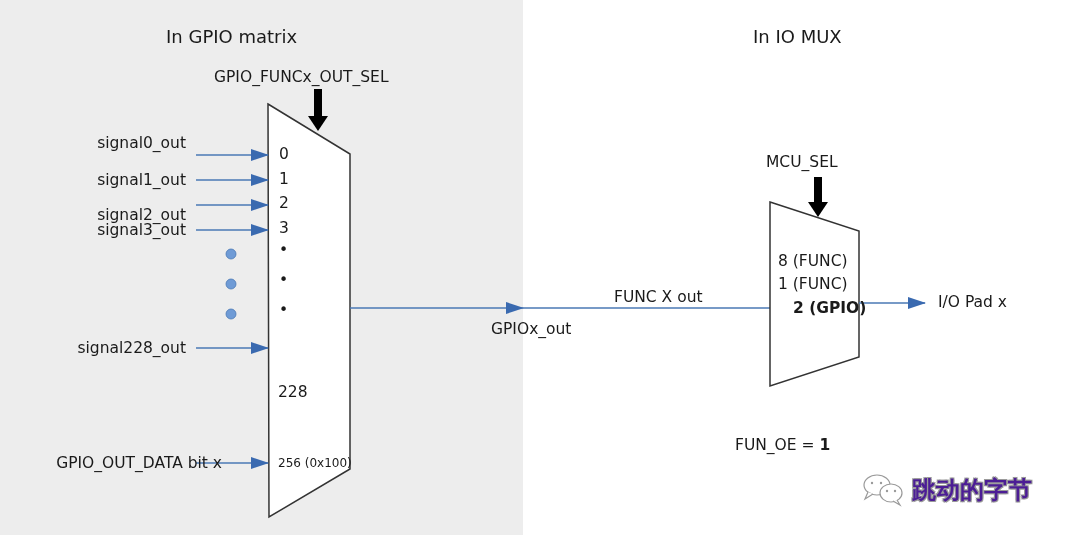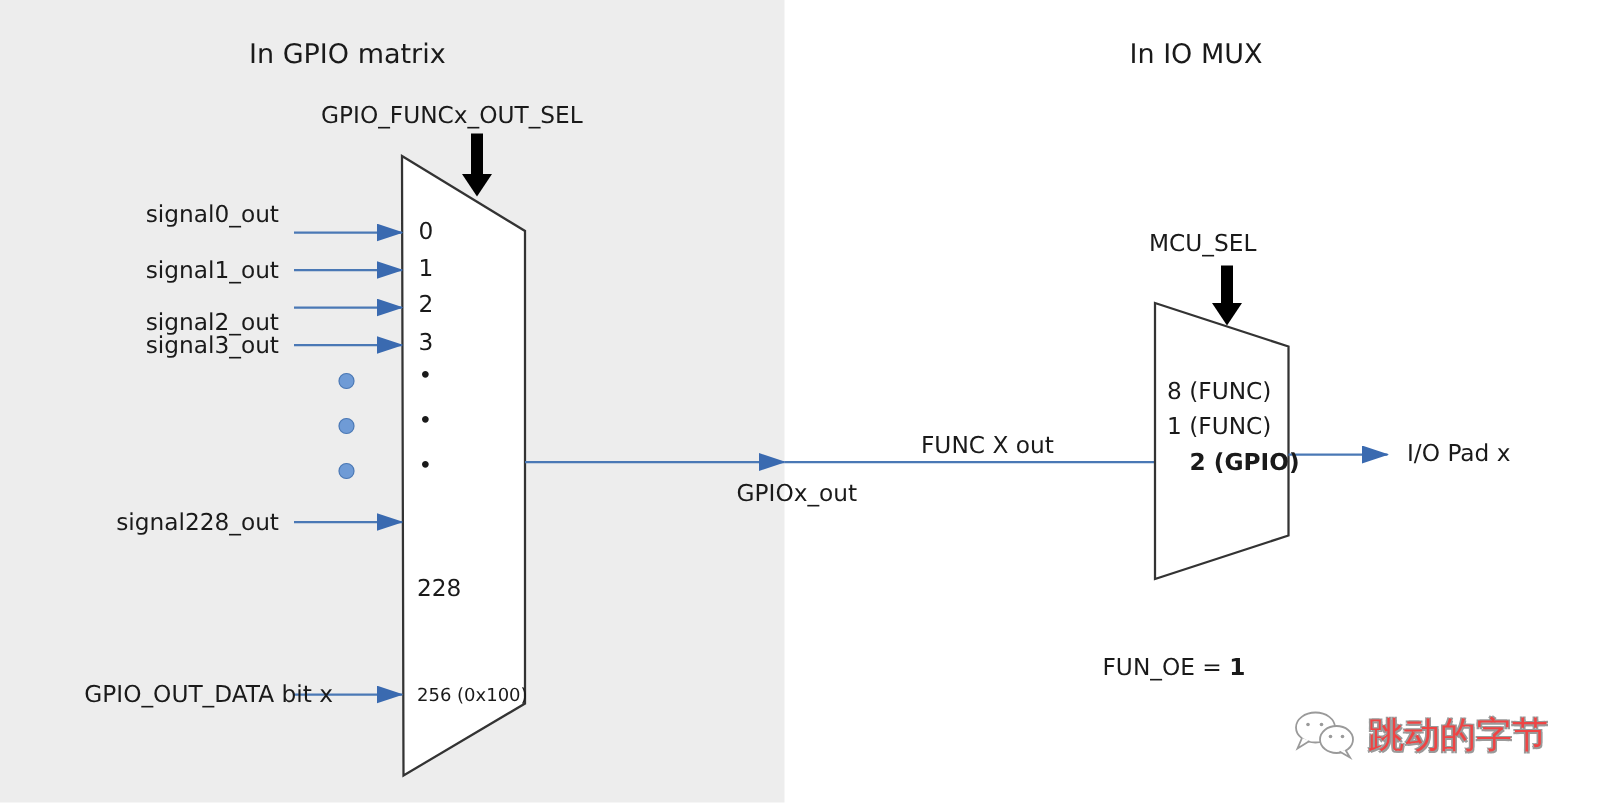--- a/index.html
+++ b/index.html
@@ -5,22 +5,22 @@
   html, body { margin: 0; padding: 0; background: #ffffff; }
   body { width: 1080px; height: 537px; position: relative; overflow: hidden;
          font-family: "DejaVu Sans", sans-serif; color: #1a1a1a; }
   .panel-gpio { position: absolute; left: 0; top: 0; width: 523px; height: 535px; background: #ededed; }
   svg { position: absolute; left: 0; top: 0; }
   .t { position: absolute; white-space: nowrap; line-height: 1; }
   .title { font-size: 18px; text-align: center; }
   .lbl { font-size: 15.5px; }
   .small { font-size: 12px; }
   .bold { font-weight: bold; }
-  .watermark { font-size: 24px; color: #ef4444;
-    text-shadow: -1px -1px 0 #9a9a9a, 1px -1px 0 #9a9a9a, -1px 1px 0 #9a9a9a, 1px 1px 0 #9a9a9a; }
+  .watermark { font-size: 24px; color: #4c1d95;
+    text-shadow: -1px -1px 0 #9a9a9a, 1px -1px 0 #9a9a9a, -1px 1px 0 #9a9a9a, 1px 1px 0 #9a9a9a; font-weight: bold; }
 </style>
 </head>
 <body>
 
 <div class="panel-gpio"></div>
 
 <svg width="1080" height="537">
   <defs>
     <marker id="blueArrow" markerWidth="10" markerHeight="10" refX="9" refY="5" orient="auto" markerUnits="userSpaceOnUse">
       <path d="M0,0 L10,5 L0,10 z" fill="#3a6ab0"></path>

